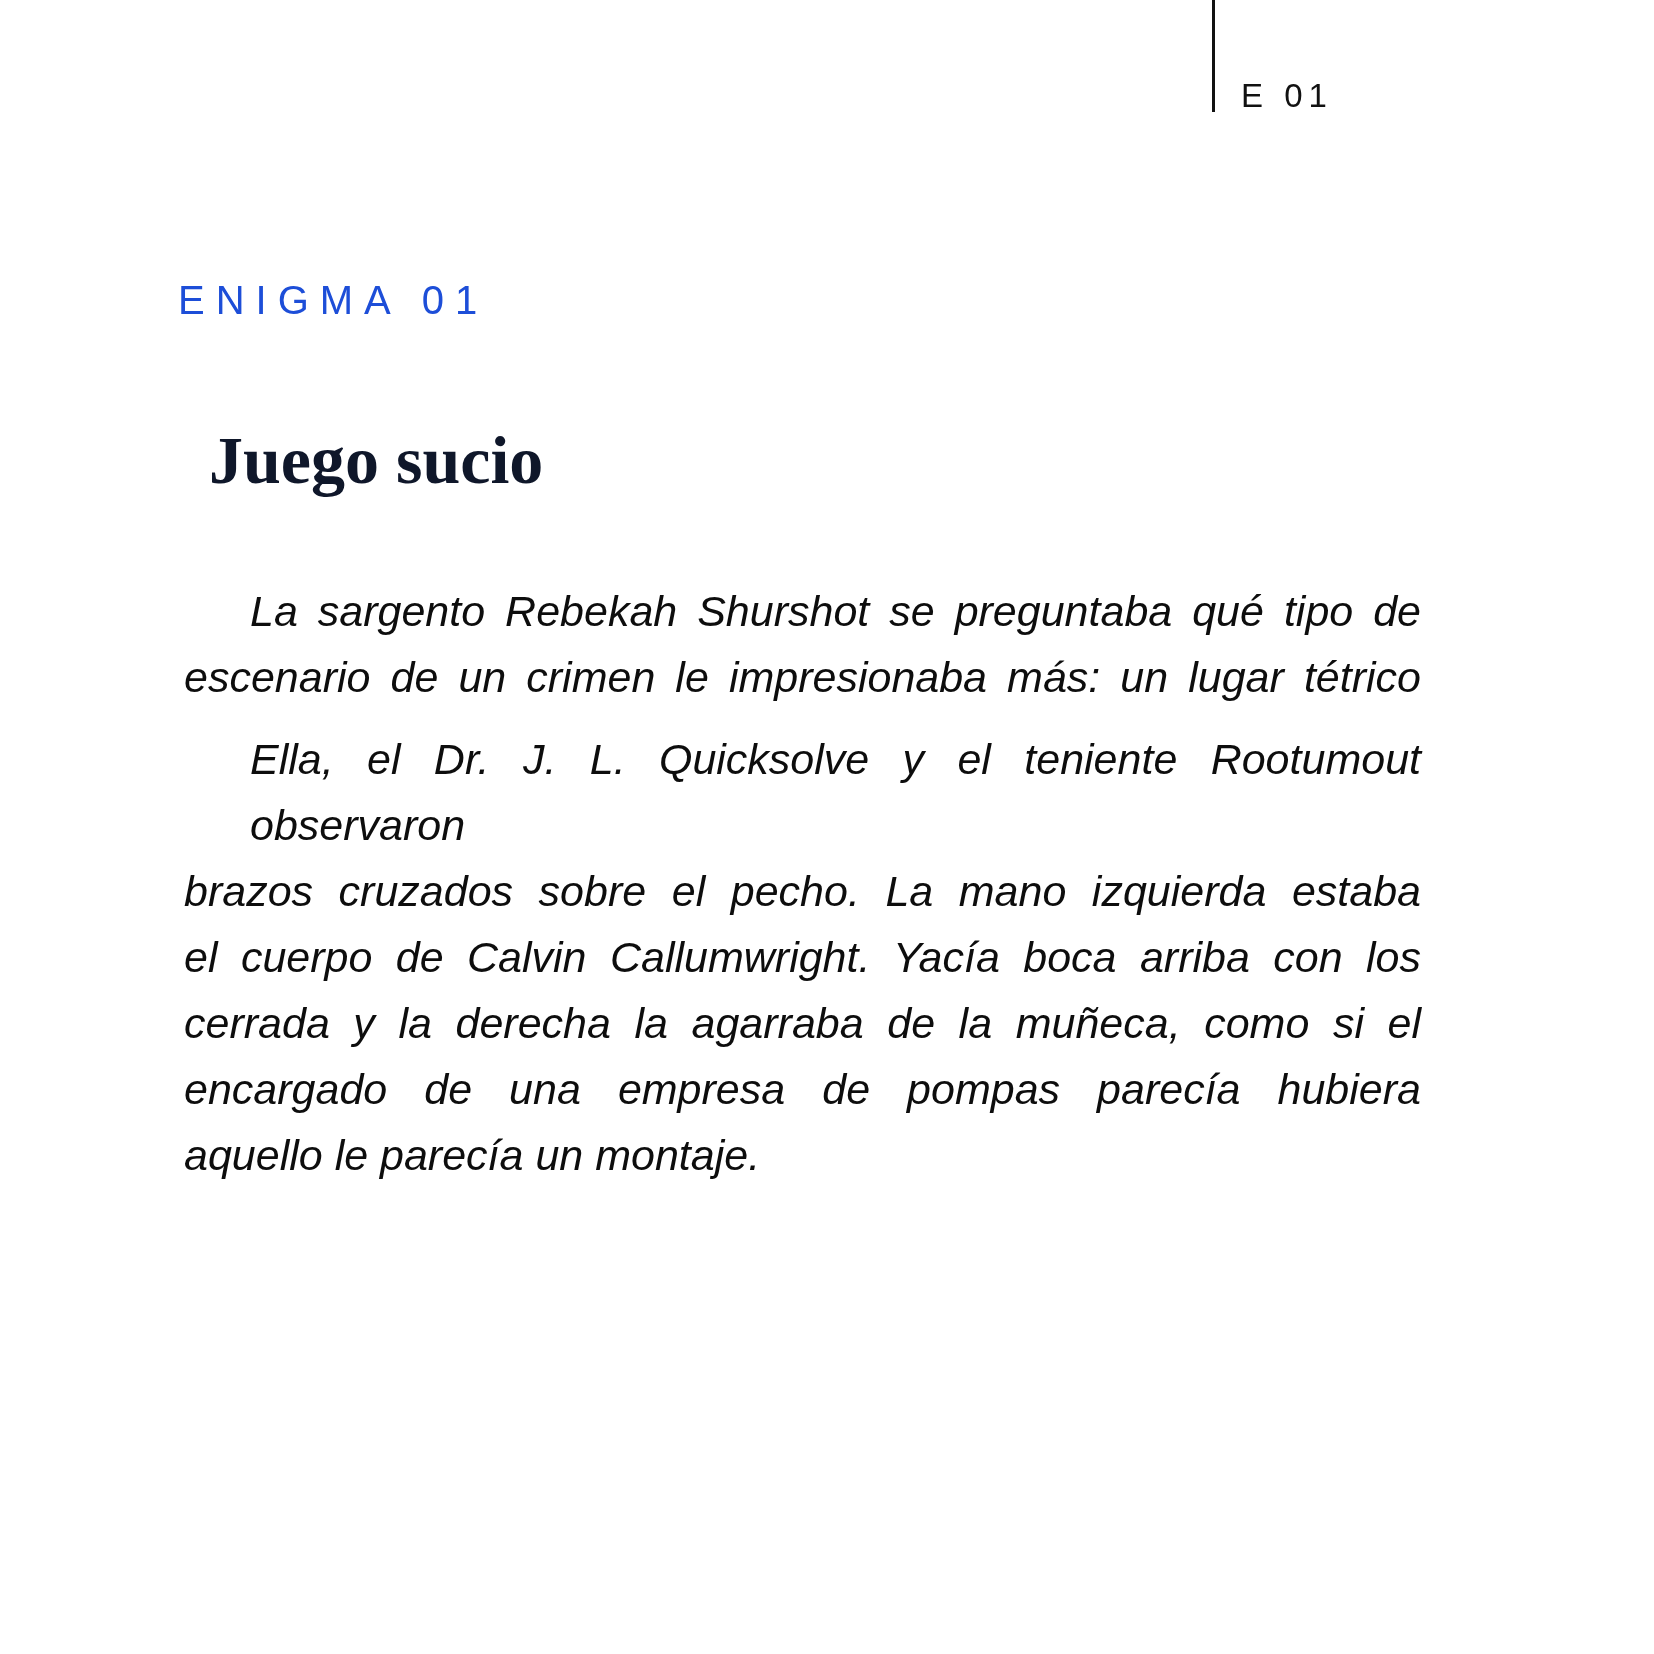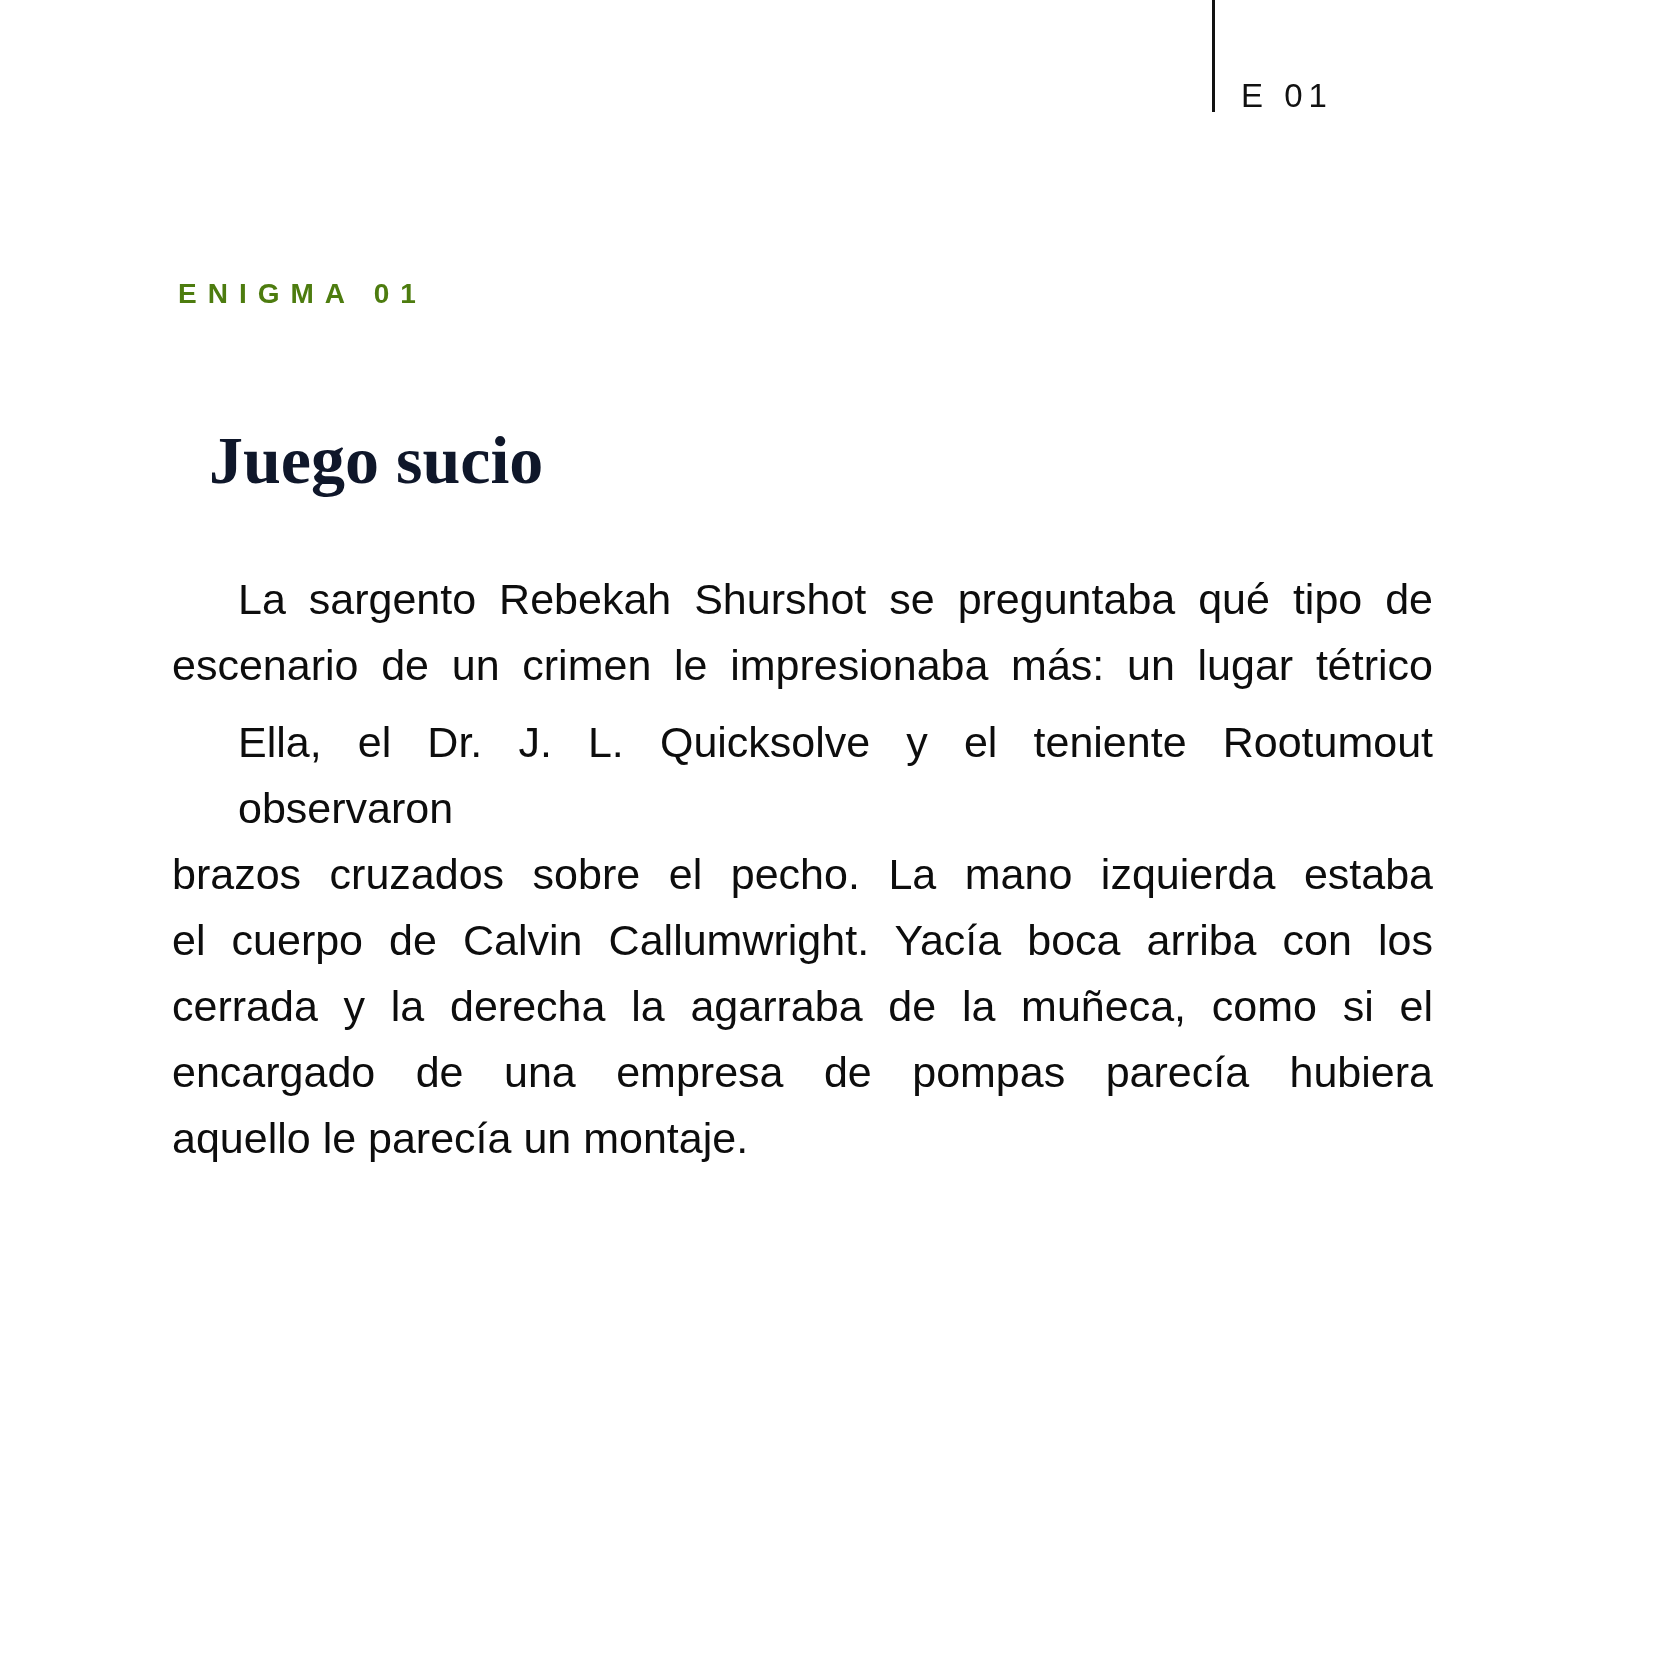--- a/index.html
+++ b/index.html
@@ -36,25 +36,25 @@
     font-weight: 400;
     color: #111111;
     white-space: nowrap;
   }
 
   
   .kicker {
     position: absolute;
     left: 178px;
     top: 280px;
-    font-size: 28px;
+    font-size: 40px;
     line-height: 1;
     letter-spacing: 11px;
-    font-weight: 700;
-    color: #4d7c0f;
+    font-weight: 400;
+    color: #1d4ed8;
     white-space: nowrap;
   }
 
   
   .title {
     position: absolute;
     left: 209px;
     top: 426px;
     margin: 0;
     font-family: "Liberation Serif", serif;
@@ -68,21 +68,21 @@
   
   .body-block {
     position: absolute;
     left: 168px;
     top: 562px;
     width: 1269px;
     font-size: 43px;
     line-height: 66px;
     color: #0d0d0d;
   }
-  .para { margin: 4px; }
+  .para { margin: 16px; font-style: italic; }
   .para + .para { margin-top: 11px; }
   .line {
     white-space: normal;
   }
   .line.j {
     text-align: justify;
     text-align-last: justify;
   }
   .line.last {
     text-align: left;

